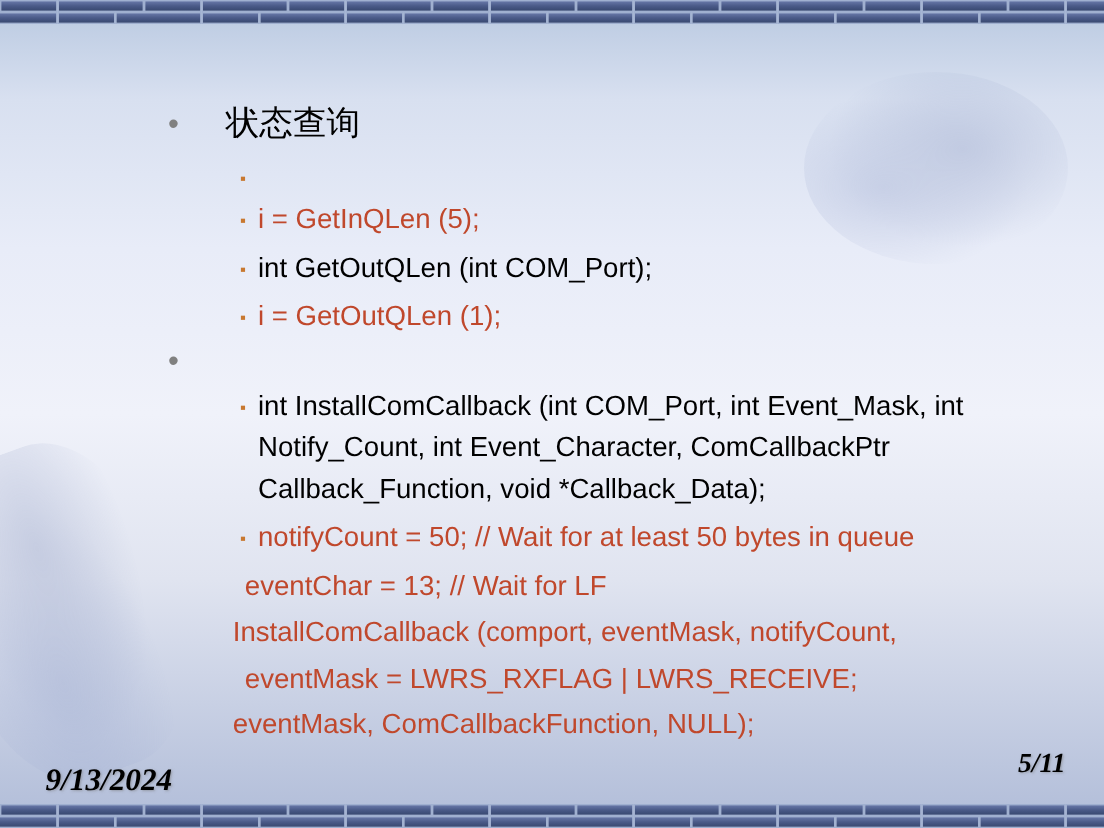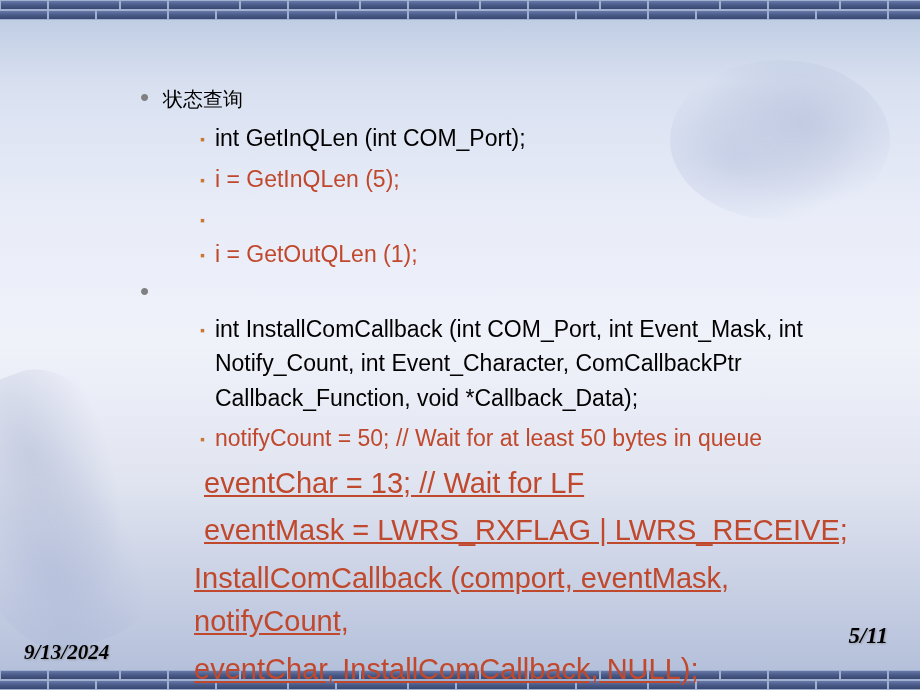--- a/index.html
+++ b/index.html
@@ -94,22 +94,23 @@
     }
     .top-bullet .dot {
       color: #808080;
       font-size: 26px;
       margin-right: 14px;
       line-height: 1;
       flex: 0 0 auto;
     }
     .top-bullet .txt {
       font-family: Liberation Mono, monospace;
-      font-size: 20px;
+      font-size: 28px;
       color: #000000;
+      margin-left: 25px;
     }
 
     .sub-group {
       margin-left: 60px;
       margin-bottom: 4px;
     }
 
     .sub-bullet {
       display: flex;
       align-items: flex-start;
@@ -125,43 +126,42 @@
     }
     .sub-bullet .txt {
       font-size: 23px;
       color: #000000;
     }
     .sub-bullet .txt.orange { color: #c0482c; }
 
     .cont-line {
       margin-left: 60px;
       padding-left: 4px;
-      font-size: 29px;
+      font-size: 23px;
       line-height: 1.5;
       margin-bottom: 4px;
-      text-decoration: underline;
     }
     .cont-line.orange { color: #c0482c; }
     .cont-line.indent { margin-left: 50px; }
 
     .footer {
       position: absolute;
       bottom: 25px;
       left: 0;
       right: 0;
       height: 30px;
     }
     .date {
       position: absolute;
-      left: 24px;
+      left: 38px;
       bottom: 0;
       font-family: "Times New Roman", serif;
       font-style: italic;
       font-weight: bold;
-      font-size: 21px;
+      font-size: 26px;
       color: #000;
       text-shadow: 1px 1px 2px rgba(120,120,120,0.5);
     }
     .pagenum {
       position: absolute;
       right: 32px;
       bottom: 16px;
       font-family: "Times New Roman", serif;
       font-style: italic;
       font-weight: bold;
@@ -258,28 +258,28 @@
 
   <div class="content">
 
     <div class="top-bullet">
       <span class="dot">•</span>
       <span class="txt">状态查询</span>
     </div>
     <div class="sub-group">
       <div class="sub-bullet">
         <span class="square">▪</span>
-        <span class="txt">int GetInQLen (int COM_Port);</span>
       </div>
       <div class="sub-bullet">
         <span class="square">▪</span>
         <span class="txt orange">i = GetInQLen (5);</span>
       </div>
       <div class="sub-bullet">
         <span class="square">▪</span>
+        <span class="txt">int GetOutQLen (int COM_Port);</span>
       </div>
       <div class="sub-bullet">
         <span class="square">▪</span>
         <span class="txt orange">i = GetOutQLen (1);</span>
       </div>
     </div>
 
     <div class="top-bullet">
       <span class="dot">•</span>
     </div>
@@ -287,23 +287,23 @@
       <div class="sub-bullet">
         <span class="square">▪</span>
         <span class="txt">int InstallComCallback (int COM_Port, int Event_Mask, int Notify_Count, int Event_Character, ComCallbackPtr Callback_Function, void *Callback_Data);</span>
       </div>
       <div class="sub-bullet">
         <span class="square">▪</span>
         <span class="txt orange"> notifyCount = 50; // Wait for at least 50 bytes in queue</span>
       </div>
     </div>
     <div class="cont-line orange">eventChar   = 13;  // Wait for LF</div>
+    <div class="cont-line orange indent">InstallComCallback (comport, eventMask, notifyCount,</div>
     <div class="cont-line orange">eventMask   = LWRS_RXFLAG | LWRS_RECEIVE;</div>
-    <div class="cont-line orange indent">InstallComCallback (comport, eventMask, notifyCount,</div>
-    <div class="cont-line orange indent">eventChar, InstallComCallback, NULL);</div>
+    <div class="cont-line orange indent">eventMask, ComCallbackFunction, NULL);</div>
   </div>
 
   <div class="footer">
     <div class="date">9/13/2024</div>
     <div class="pagenum">5/11</div>
   </div>
 
 </div>
 
 </body></html>

